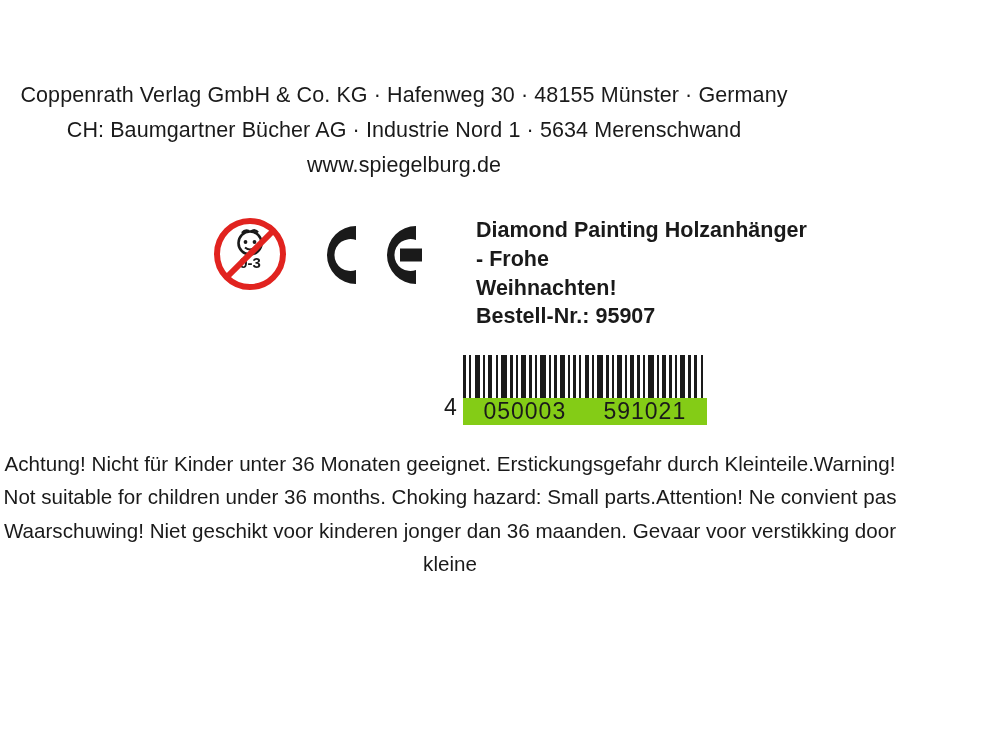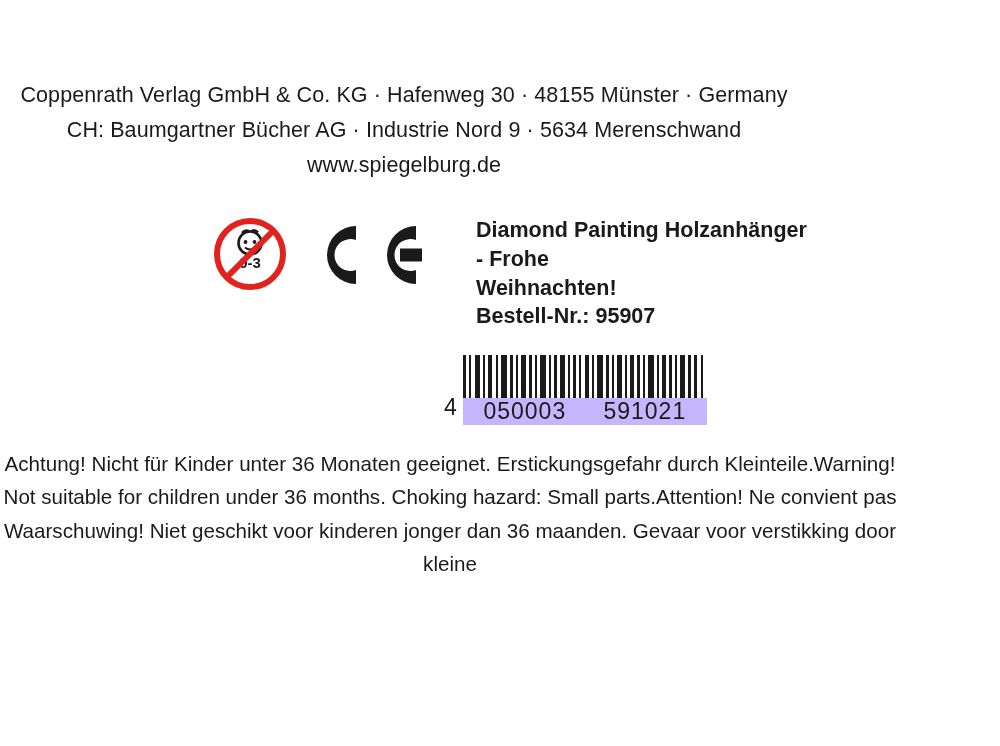--- a/index.html
+++ b/index.html
@@ -89,21 +89,21 @@
   }
   .barcode-digits {
     position: absolute;
     left: 0;
     bottom: -2px;
     width: 100%;
     display: flex;
     justify-content: space-around;
     font-size: 23px;
     letter-spacing: 1px;
-    background: #c4b5fd;
+    background: #84cc16;
     padding: 0 2px;
     box-sizing: border-box;
   }
 
   
   .warning-head {
     text-align: center;
     margin-top: 40px;
     font-size: 31px;
     font-weight: bold;
@@ -121,21 +121,21 @@
     color: #1a1a1a;
   }
 </style>
 </head>
 <body>
 
 <div class="page">
 
   <div class="publisher">
     <div class="line">Coppenrath Verlag GmbH &amp; Co. KG · Hafenweg 30 · 48155 Münster · Germany</div>
-    <div class="line">CH: Baumgartner Bücher AG · Industrie Nord 9 · 5634 Merenschwand</div>
+    <div class="line">CH: Baumgartner Bücher AG · Industrie Nord 1 · 5634 Merenschwand</div>
     <div class="line">www.spiegelburg.de</div>
   </div>
 
   <div class="marks-row">
 
     <div class="age-mark">
       <svg width="76" height="76" viewBox="0 0 76 76" aria-hidden="true">
         <circle cx="38" cy="38" r="33" fill="#ffffff" stroke="#e1231f" stroke-width="6"></circle>
 
         <g fill="#1a1a1a">

